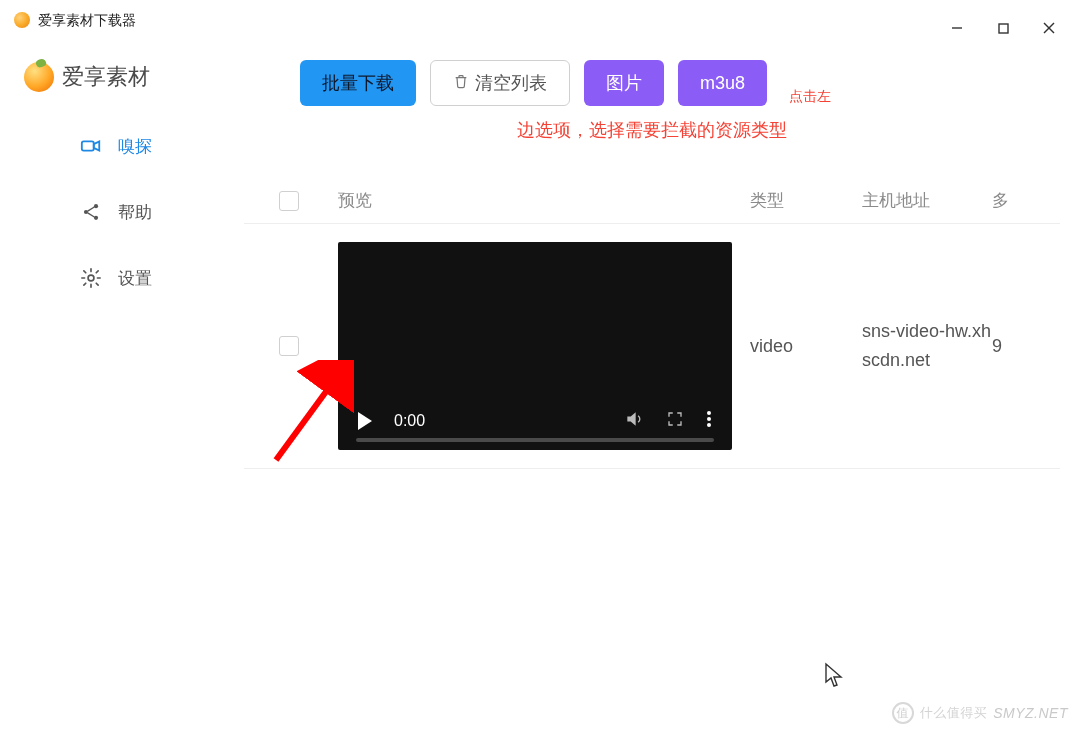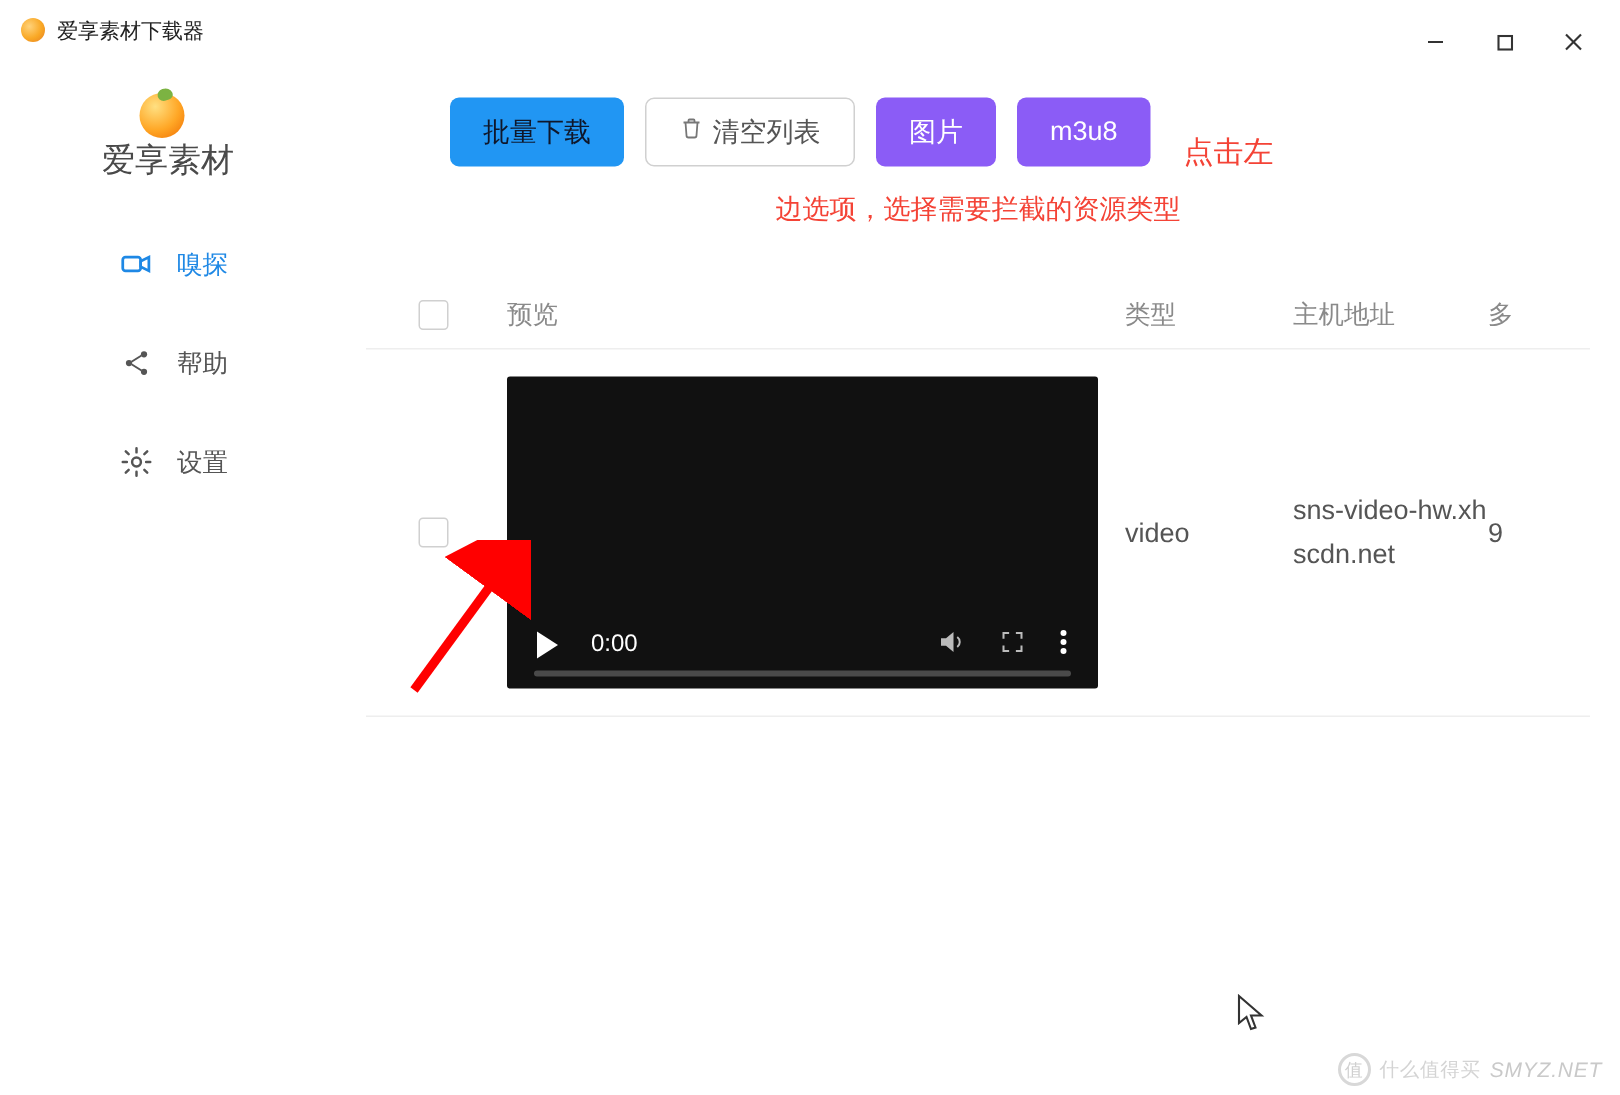--- a/index.html
+++ b/index.html
@@ -4,36 +4,36 @@
 <style>
   * { box-sizing: border-box; margin: 0; padding: 0; }
   body { font-family: "Microsoft YaHei", "PingFang SC", sans-serif; font-size: 16px; color: #333; background: #fff; width: 1080px; height: 730px; overflow: hidden; position: relative; border-radius: 10px 10px 0 0; }
   .titlebar { display: flex; align-items: flex-start; height: 36px; padding: 12px 8px 0 14px; }
   .titlebar .app-icon { width: 16px; height: 16px; border-radius: 50%; background: radial-gradient(circle at 35% 35%, #ffd27a 0%, #f9a825 55%, #e67e22 100%); margin-right: 8px; }
   .titlebar .app-title { font-size: 14px; flex: 1; color: #222; }
   .win-ctrl { display: flex; }
   .win-btn { width: 46px; height: 32px; display: flex; align-items: center; justify-content: center; color: #333; }
   .layout { display: flex; height: calc(100% - 36px); }
   .sidebar { width: 224px; padding-top: 20px; }
-  .brand { display: flex; align-items: center; padding: 6px 24px 26px; flex-direction: column; }
+  .brand { display: flex; align-items: flex-start; padding: 6px 24px 26px; }
   .brand-icon { width: 30px; height: 30px; border-radius: 50%; background: radial-gradient(circle at 35% 30%, #ffe082 0%, #ffa726 55%, #ef6c00 100%); position: relative; margin-right: 8px; }
   .brand-icon::before { content: ""; position: absolute; top: -3px; left: 12px; width: 10px; height: 8px; background: #7cb342; border-radius: 50% 60% 40% 50%; transform: rotate(-20deg); }
   .brand-text { font-size: 22px; color: #4a4a4a; font-weight: 500; }
   .nav-item { display: flex; align-items: center; height: 56px; padding-left: 36px; font-size: 17px; color: #555; cursor: pointer; margin-left: 44px; }
   .nav-item.active { color: #1e88e5; }
   .nav-icon { width: 22px; height: 22px; margin-right: 16px; display: flex; align-items: center; justify-content: center; }
   .nav-gap { height: 10px; }
   .main { flex: 1; padding: 24px 20px 0 20px; position: relative; }
   .toolbar { display: flex; align-items: center; gap: 14px; padding-left: 56px; }
   .btn { height: 46px; padding: 0 22px; border: none; border-radius: 6px; font-size: 18px; cursor: pointer; display: inline-flex; align-items: center; justify-content: center; }
   .btn-blue { background: #2196f3; color: #0f172a; }
   .btn-outline { background: #fff; color: #555; border: 1px solid #d0d0d0; }
   .btn-outline .trash { margin-right: 6px; }
   .btn-grey { background: #8b5cf6; color: #fff; }
-  .hint { color: #f44336; font-size: 20px; margin-top: 28px; }
+  .hint { color: #f44336; font-size: 14px; margin-top: 28px; }
   .hint-1 { margin-left: 8px; }
   .hint-row2 { text-align: center; margin-top: 12px; color: #f44336; font-size: 18px; }
   .table { margin-top: 36px; }
   .thead { display: flex; align-items: center; height: 46px; border-bottom: 1px solid #eee; color: #8a8a8a; font-size: 17px; font-family: Liberation Serif, serif; }
   .col-check { width: 90px; display: flex; justify-content: center; }
   .col-preview { width: 416px; padding-left: 4px; }
   .col-type { width: 112px; }
   .col-host { width: 130px; }
   .col-more { width: 40px; }
   .chk { width: 20px; height: 20px; border: 1px solid #d0d0d0; border-radius: 3px; background: #fff; }

